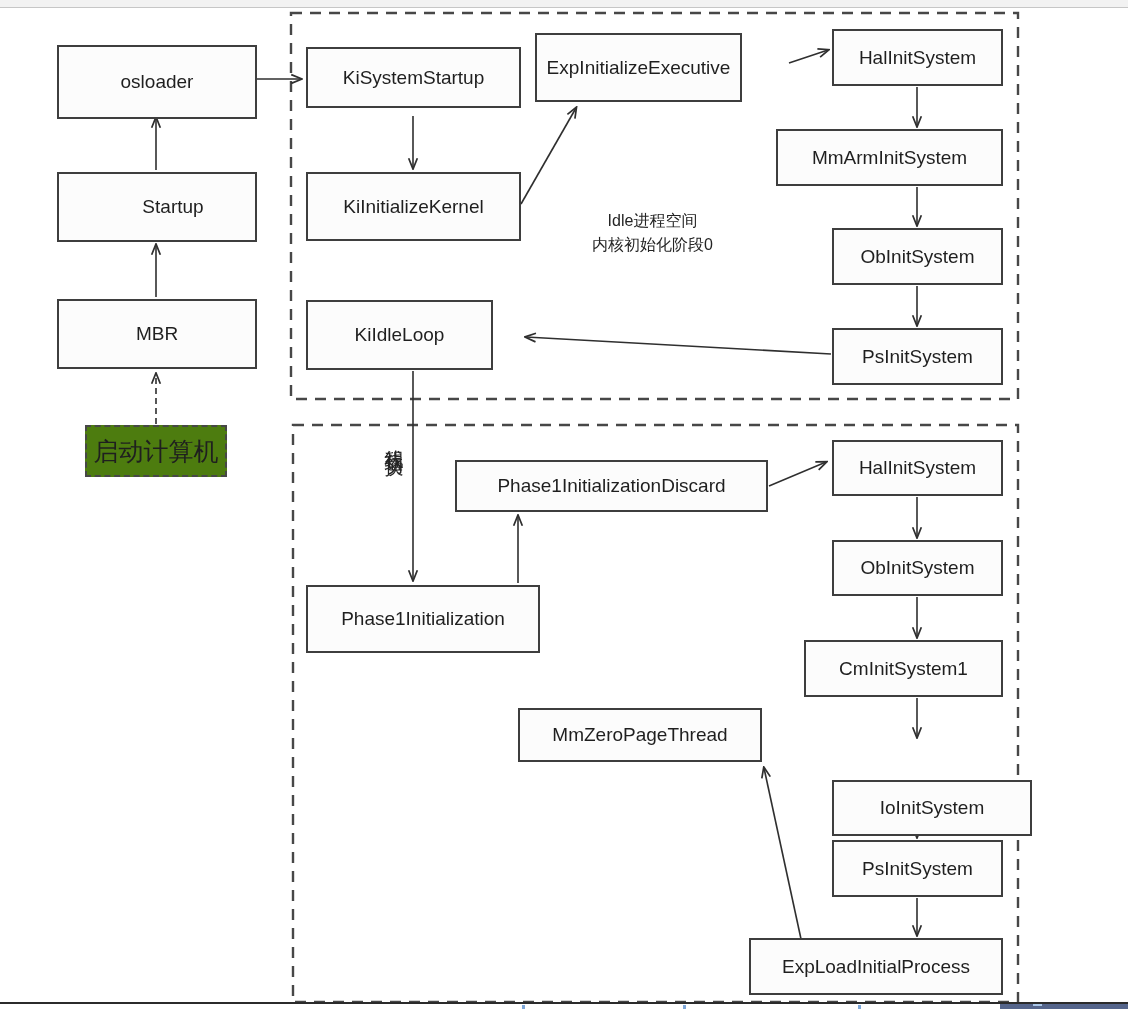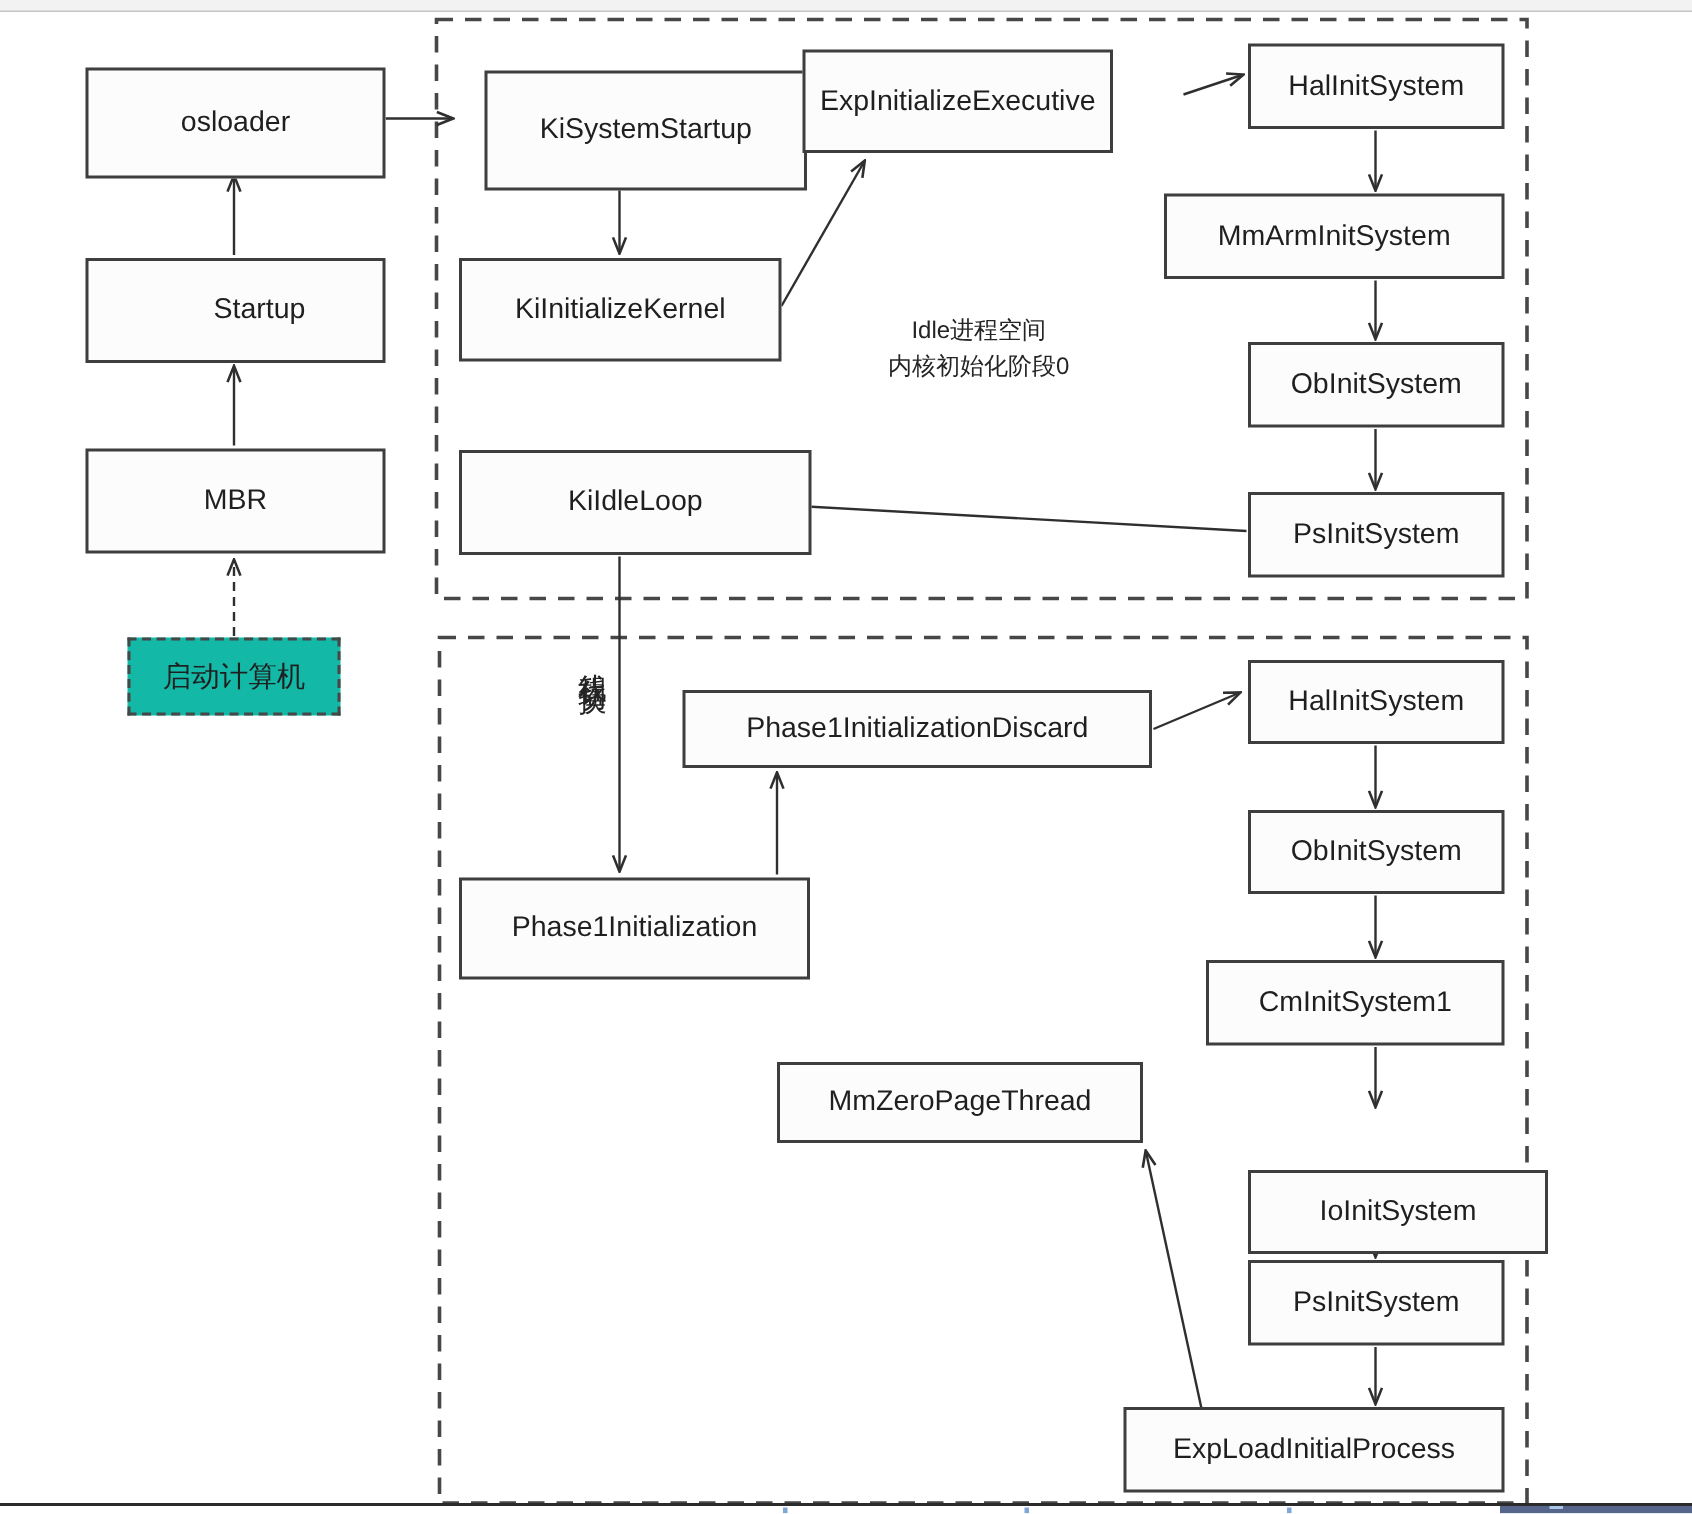--- a/index.html
+++ b/index.html
@@ -22,24 +22,24 @@
     background: #fcfcfc;
     border: 2px solid #3e3e3e;
     display: flex; align-items: center; justify-content: center;
     font-size: 19px; color: #1f1f1f;
     z-index: 2;
     white-space: nowrap;
   }
   .dashed-box {
     position: absolute;
     box-sizing: border-box;
-    background: #14b8a6;
+    background: #4d7c0f;
     border: 2px dashed #474747;
     display: flex; align-items: center; justify-content: center;
-    font-size: 19px; color: #1f1f1f;
+    font-size: 25px; color: #1f1f1f;
     z-index: 2;
     white-space: nowrap;
   }
   .region-label {
     position: absolute;
     text-align: center;
     font-size: 16px; color: #242424;
     line-height: 24px;
     z-index: 2;
     white-space: nowrap;
@@ -109,23 +109,23 @@
     <line x1="917" y1="797" x2="917" y2="837" stroke="#2f2f2f" stroke-width="1.6" marker-end="url(#arrow)"></line>
     <line x1="917" y1="898" x2="917" y2="935" stroke="#2f2f2f" stroke-width="1.6" marker-end="url(#arrow)"></line>
     <line x1="801" y1="939" x2="764" y2="768" stroke="#2f2f2f" stroke-width="1.6" marker-end="url(#arrow)"></line>
   </svg>
 
   <div class="box" style="left:57px; top:45px; width:200px; height:74px;">osloader</div>
   <div class="box" style="left:57px; top:172px; width:200px; height:70px;padding-left:32px;">Startup</div>
   <div class="box" style="left:57px; top:299px; width:200px; height:70px;">MBR</div>
   <div class="dashed-box" style="left:85px; top:425px; width:142px; height:52px;">启动计算机</div>
 
-  <div class="box" style="left:323px; top:47px; width:215px; height:80px;">KiSystemStartup</div>
+  <div class="box" style="left:306px; top:47px; width:215px; height:61px;">KiSystemStartup</div>
   <div class="box" style="left:306px; top:172px; width:215px; height:69px;">KiInitializeKernel</div>
-  <div class="box" style="left:306px; top:300px; width:235px; height:70px;text-align:right;">KiIdleLoop</div>
+  <div class="box" style="left:306px; top:300px; width:187px; height:70px;text-align:right;">KiIdleLoop</div>
   <div class="box" style="left:535px; top:33px; width:207px; height:69px;">ExpInitializeExecutive</div>
   <div class="box" style="left:832px; top:29px; width:171px; height:57px;">HalInitSystem</div>
   <div class="box" style="left:776px; top:129px; width:227px; height:57px;">MmArmInitSystem</div>
   <div class="box" style="left:832px; top:228px; width:171px; height:57px;">ObInitSystem</div>
   <div class="box" style="left:832px; top:328px; width:171px; height:57px;">PsInitSystem</div>
 
   <div class="region-label" style="left:545px; top:209px; width:215px;">
     <span style="display:block;">Idle进程空间</span>
     <span style="display:block;">内核初始化阶段0</span>
   </div>

